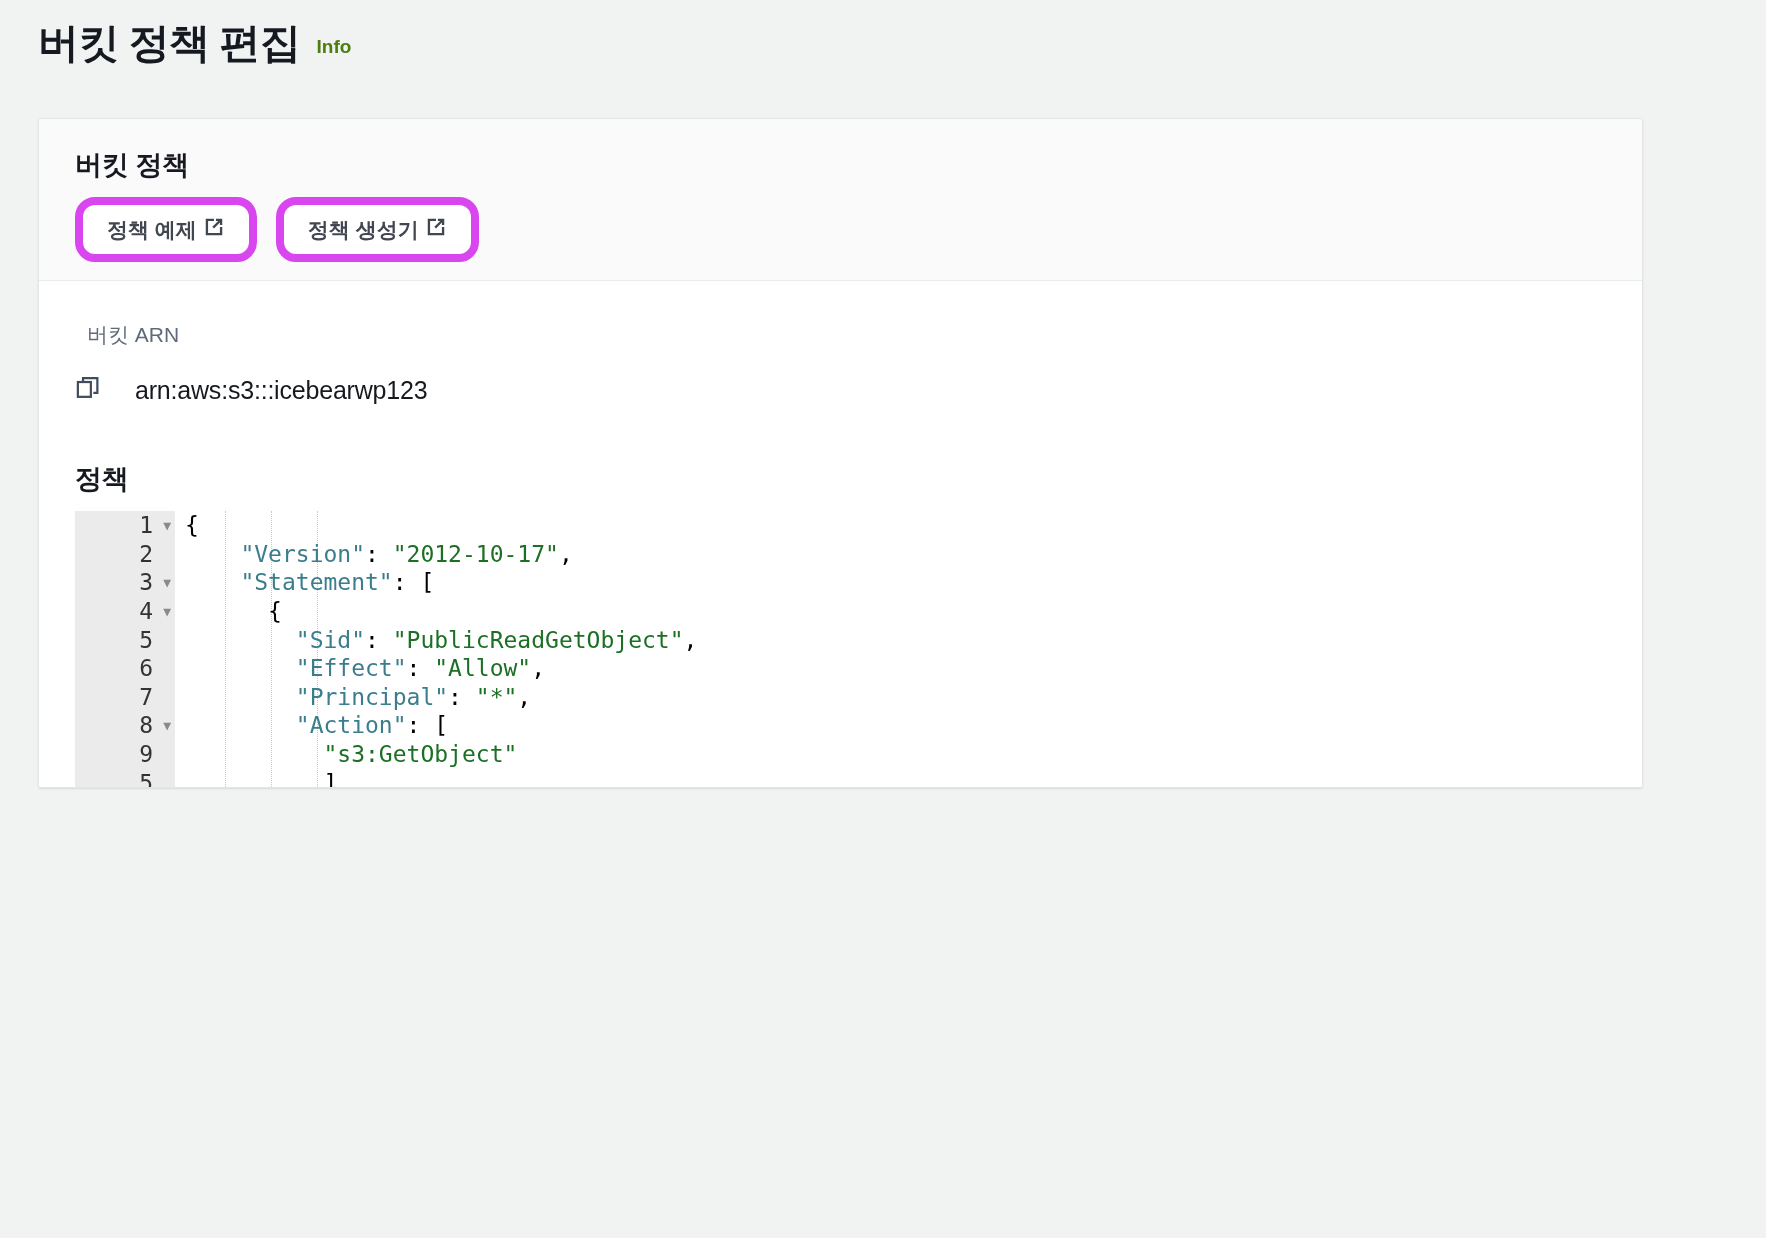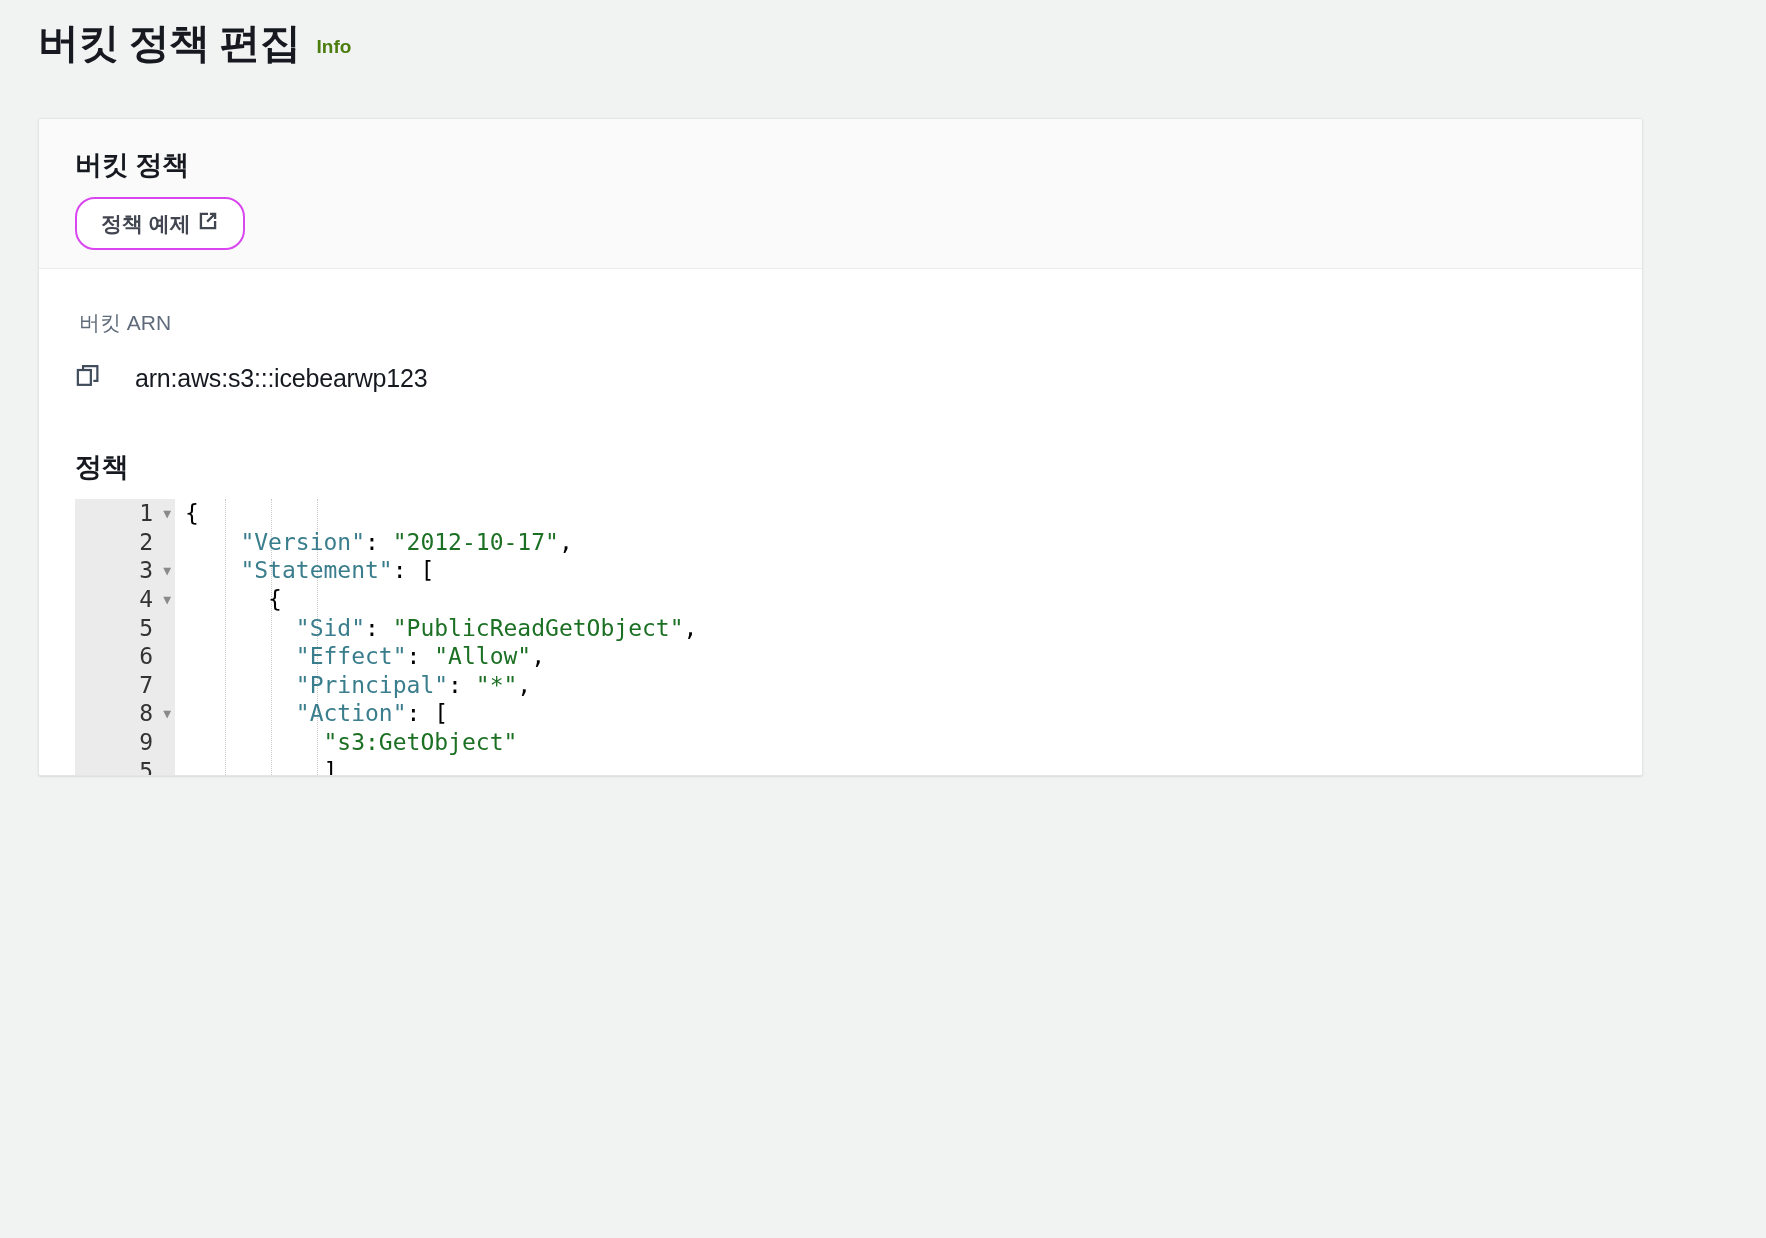--- a/index.html
+++ b/index.html
@@ -85,38 +85,38 @@
     vertical-align: -2px;
     margin-left: 5px;
   }
 
   .btn-row { display: flex; gap: 19px; }
   .btn {
     display: inline-flex;
     align-items: center;
     gap: 6px;
     background: #ffffff;
-    border: 2px solid #d946ef;
+    border: 8px solid #d946ef;
     border-radius: 20px;
     color: #424650;
     font-size: 21px;
     font-weight: 700;
     font-family: inherit;
     padding: 11px 24px;
     cursor: pointer;
     line-height: 1.2;
   }
 
   
   .card-body { padding: 40px 36px 0 36px; background: #ffffff; }
 
   .field-label {
     font-size: 21px;
     color: #5f6b7a;
-    margin: 0 0 26px 4px;
+    margin: 0 0 26px 12px;
     font-weight: 400;
   }
   .arn-row {
     display: flex;
     align-items: center;
     gap: 34px;
     margin-bottom: 56px;
   }
   .copy-icon { cursor: pointer; flex: none; display: block; }
   .arn-text {
@@ -204,20 +204,27 @@
 
 <div class="card">
 
   <div class="card-header">
     <h2 class="card-title">버킷 정책</h2>
 
 
     <div class="btn-row">
       <button class="btn">
         <span>정책 예제</span>
+        <span><svg width="22" height="22" viewBox="0 0 16 16" fill="none">
+          <path d="M2 2h6v1.7H3.7v8.6h8.6V8H14v6H2V2z" fill="#424650"></path>
+          <path d="M9.4 2H14v4.6h-1.7V4.8l-4.3 4.3-1.2-1.2 4.3-4.3H9.4V2z" fill="#424650"></path>
+        </svg></span>
+      </button>
+      <button class="btn">
+        <span>정책 생성기</span>
         <span><svg width="22" height="22" viewBox="0 0 16 16" fill="none">
           <path d="M2 2h6v1.7H3.7v8.6h8.6V8H14v6H2V2z" fill="#424650"></path>
           <path d="M9.4 2H14v4.6h-1.7V4.8l-4.3 4.3-1.2-1.2 4.3-4.3H9.4V2z" fill="#424650"></path>
         </svg></span>
       </button>
     </div>
   </div>
 
   <div class="card-body">
 

